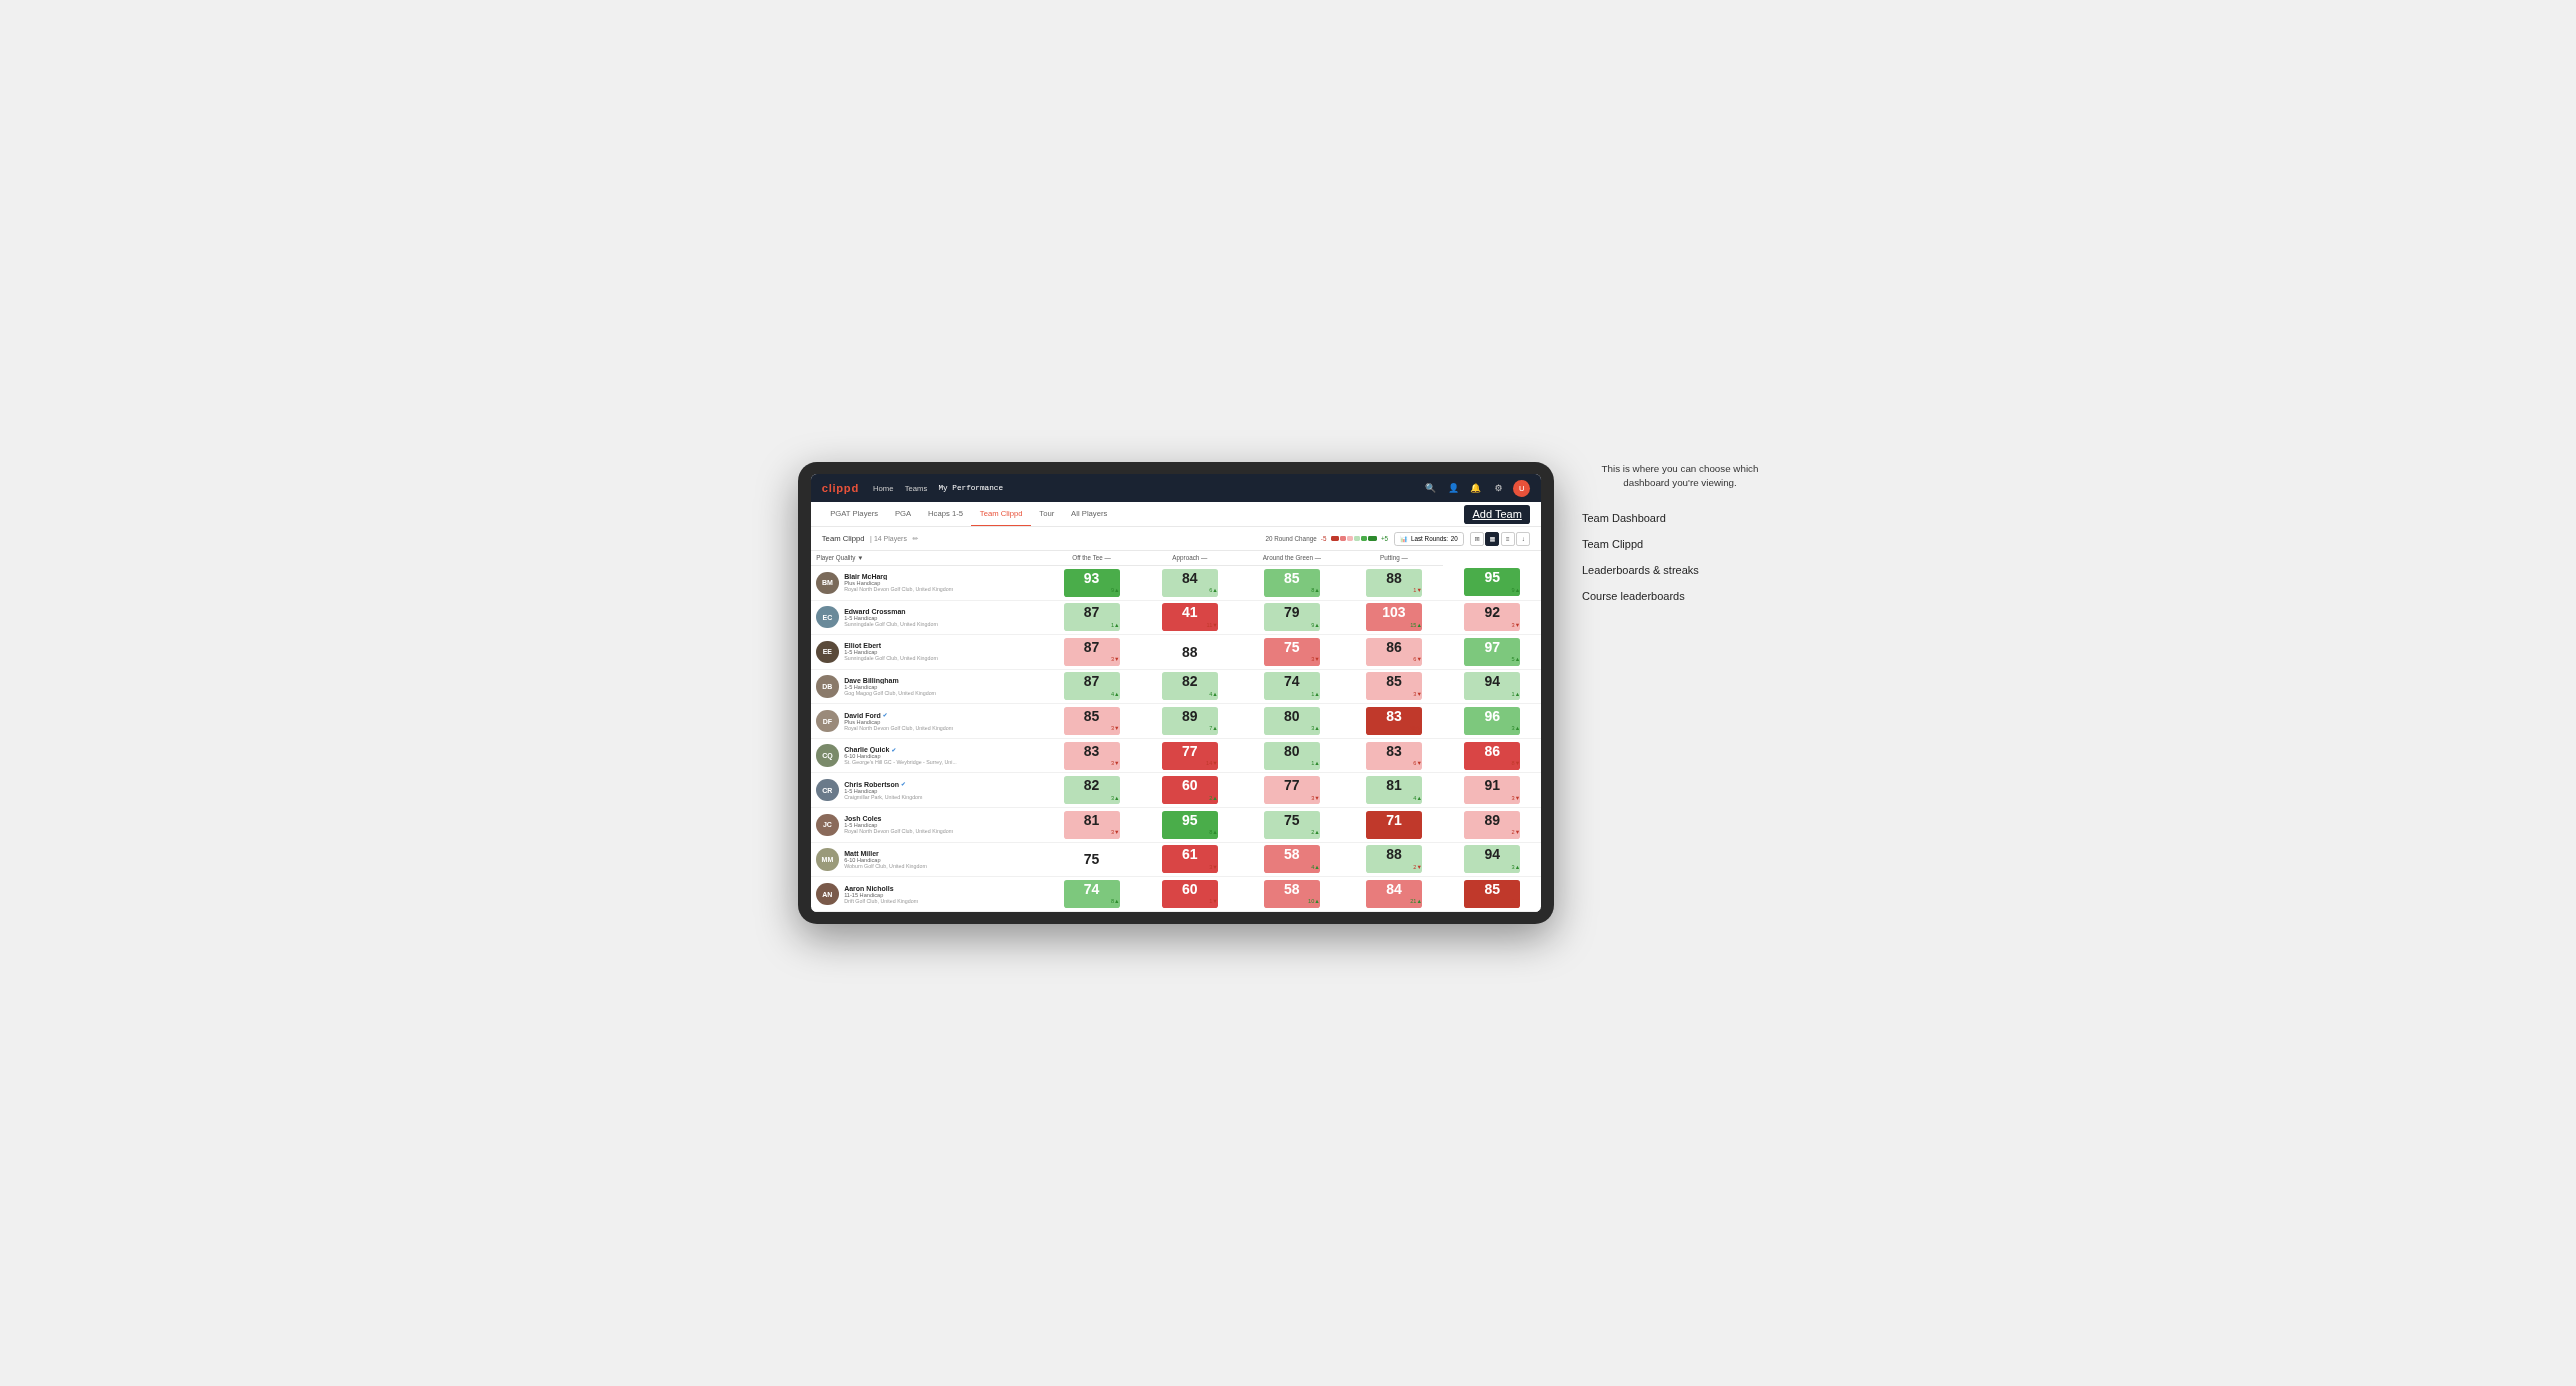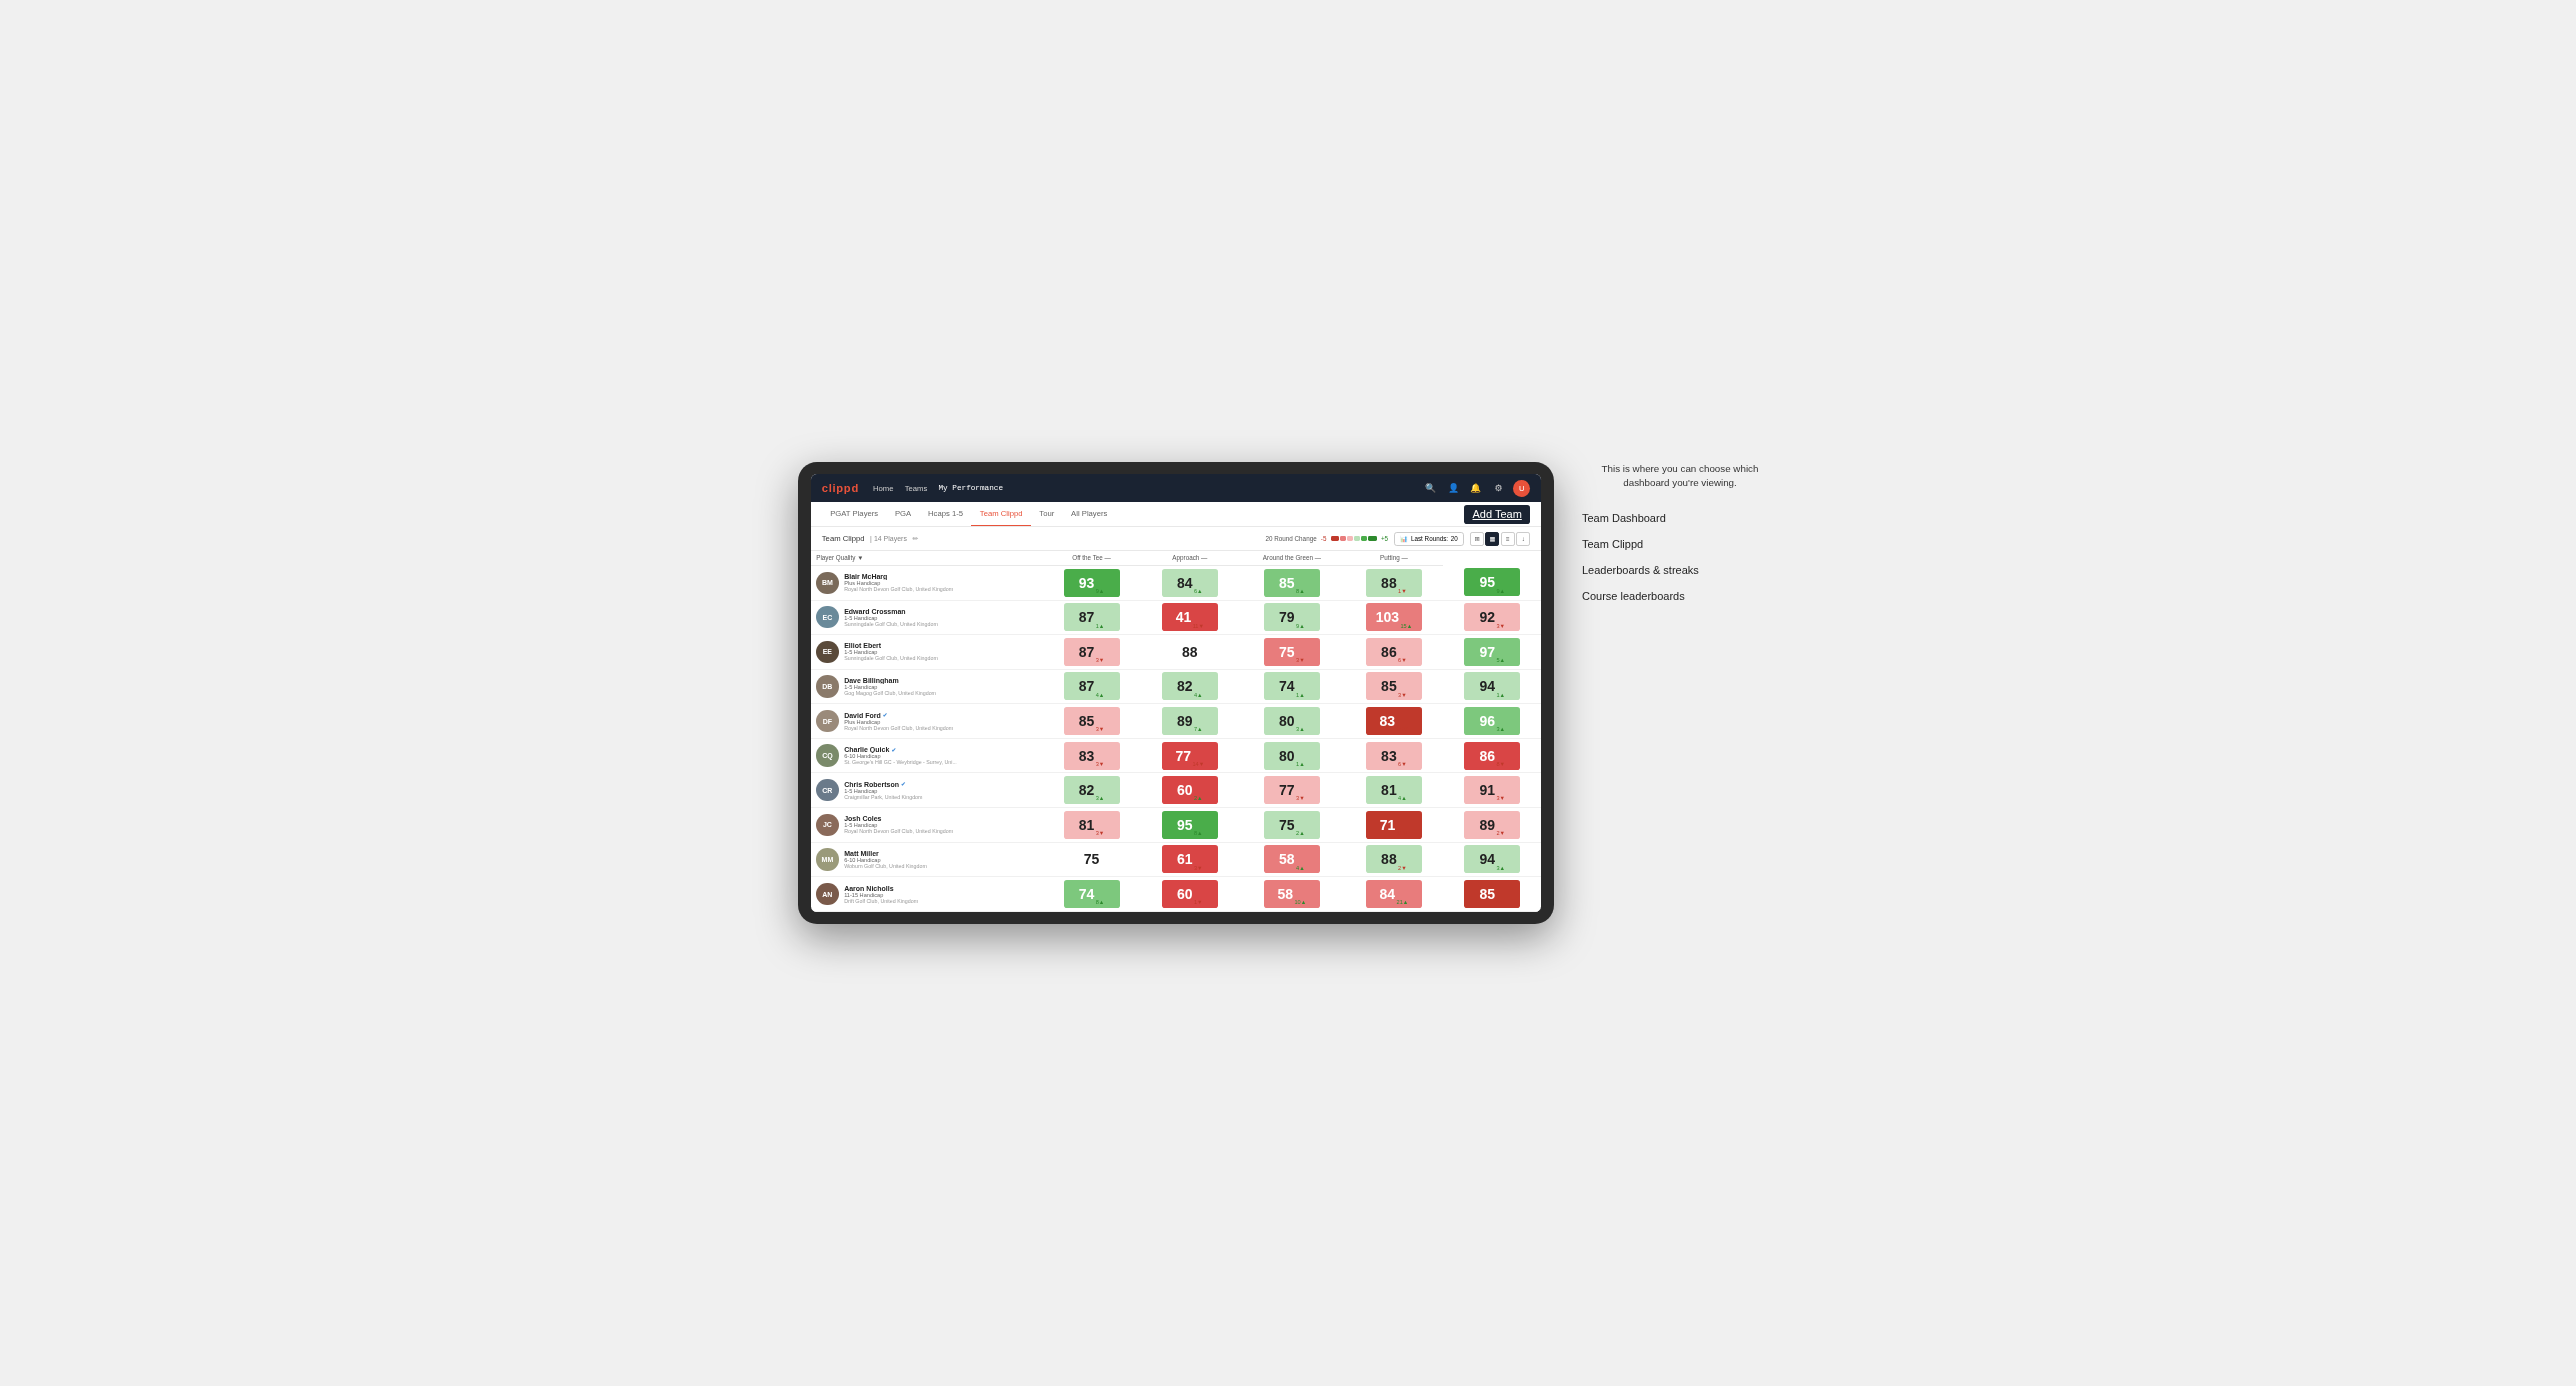--- a/index.html
+++ b/index.html
@@ -310,20 +310,21 @@
     }
 
     .score-cell {
       text-align: center;
       padding: 2.8px 4.2px;
       position: relative;
     }
 
     .score-box {
       display: inline-flex;
+      flex-direction: column;
       align-items: center;
       justify-content: center;
       border-radius: 2.8px;
       width: 56px;
       height: 28px;
       font-size: 14px;
       font-weight: 700;
       color: #222;
       position: relative;
       gap: 1.4px;

